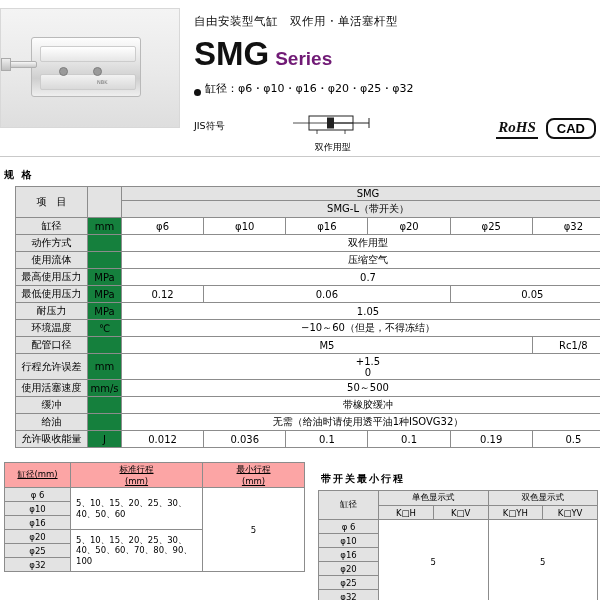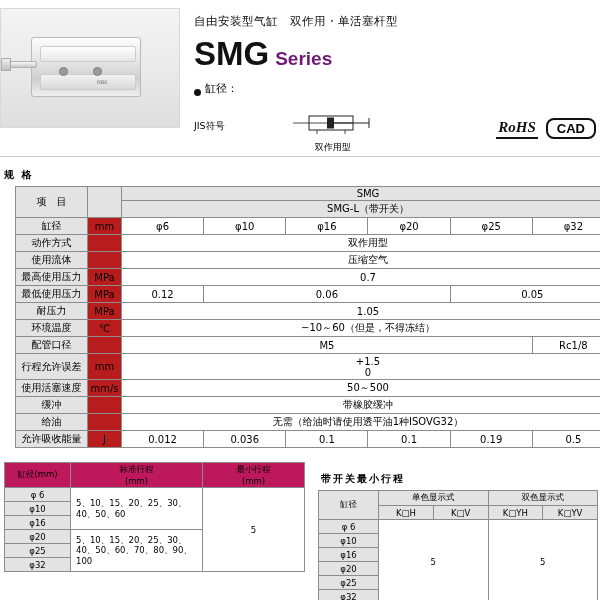--- a/index.html
+++ b/index.html
@@ -94,29 +94,29 @@
   table { border-collapse:collapse; }
   .spec {
     width:600px; margin-left:15px; font-size:10px; table-layout:fixed;
   }
   .spec td, .spec th {
     border:1px solid #8c8c8c; padding:1px 2px; text-align:center; height:14px;
     font-weight:normal;
   }
   .spec .hdr { background:#e3e3e3; }
   .spec .lbl { background:#e3e3e3; text-align:center; }
-  .spec .unit { background:#b91c1c; width:34px; }
+  .spec .unit { background:#15803d; width:34px; }
   .stroke {
     font-size:8.5px; table-layout:fixed; width:300px;
   }
   .stroke td, .stroke th {
     border:1px solid #8c8c8c; padding:1px 3px; text-align:center; font-weight:normal;
     height:14px;
   }
-  .stroke .hdr { background:#be185d; }
+  .stroke .hdr { background:#fca5a5;text-decoration:underline; }
   .stroke .bore { background:#e3e3e3; width:66px; }
   .stroke .list { text-align:left; padding-left:5px; line-height:1.25; }
 
   .sw { font-size:8.5px; table-layout:fixed; width:280px; }
   .sw td, .sw th {
     border:1px solid #8c8c8c; padding:1px 3px; text-align:center; font-weight:normal;
     height:14px;
   }
   .sw .hdr { background:#e3e3e3; }
   .sw .bore { background:#e3e3e3; width:60px; }
@@ -137,20 +137,21 @@
   </div>
 
   <div class="header-right">
     <div class="subtitle">自由安装型气缸　双作用・单活塞杆型</div>
     <div class="series-line">
       <span class="series-main">SMG</span><span class="series-word">Series</span>
     </div>
     <div class="bore-line">
       <span class="bore-dot"></span>
       <span>缸径：</span>
+      <span>φ6・φ10・φ16・φ20・φ25・φ32</span>
     </div>
     <div class="jis-row">
       <div class="jis-label">JIS符号</div>
       <div class="jis-symbolbox">
         <svg class="jis-drawing" viewBox="0 0 100 24">
           <rect x="26" y="4" width="44" height="14" fill="none" stroke="#222" stroke-width="1"></rect>
           <line x1="26" y1="11" x2="70" y2="11" stroke="#222" stroke-width="0.8"></line>
           <rect x="44" y="5.5" width="7" height="11" fill="#222"></rect>
           <line x1="51" y1="11" x2="86" y2="11" stroke="#222" stroke-width="1"></line>
           <line x1="86" y1="6" x2="86" y2="16" stroke="#222" stroke-width="1"></line>

